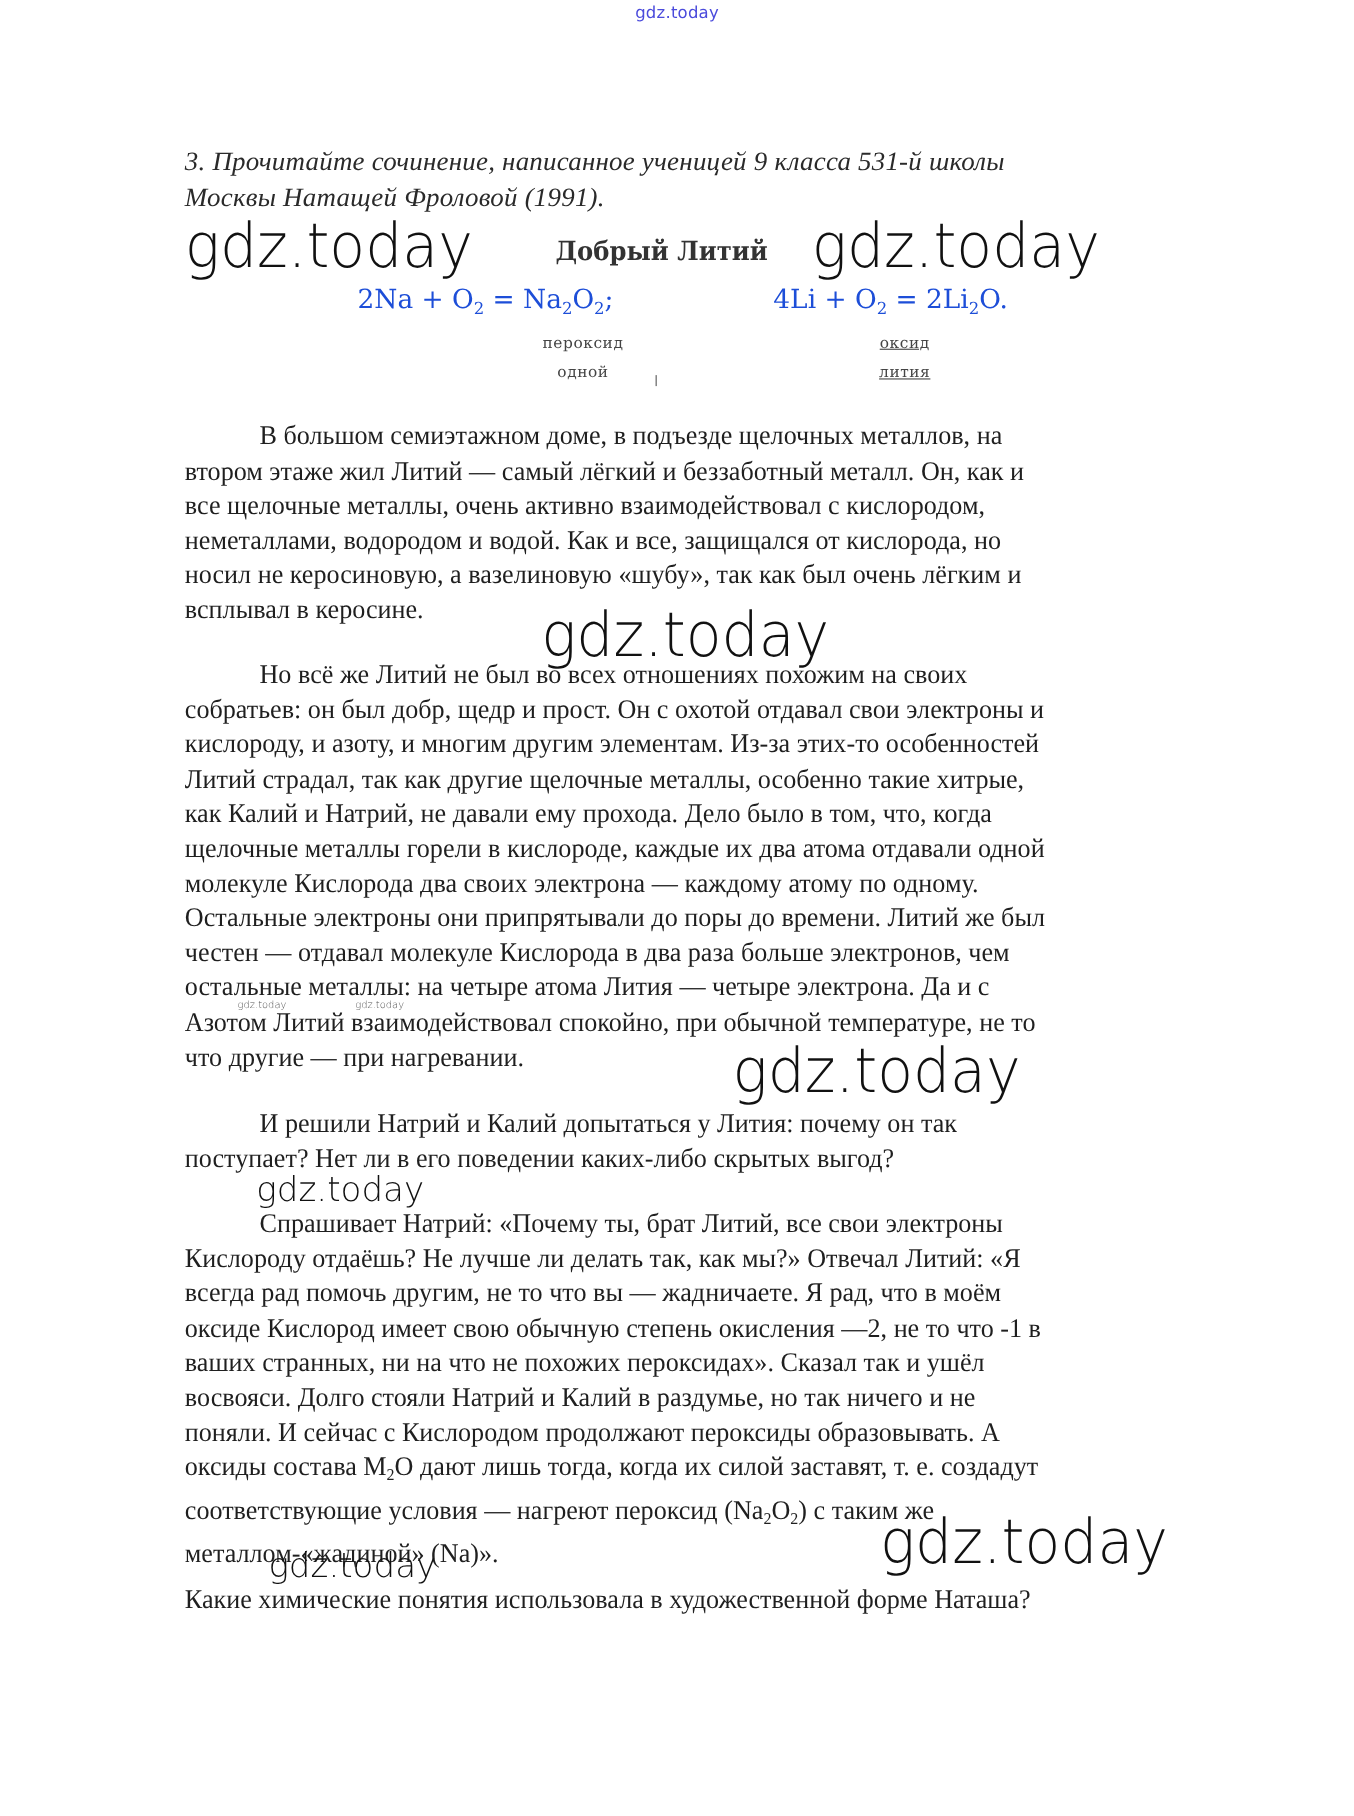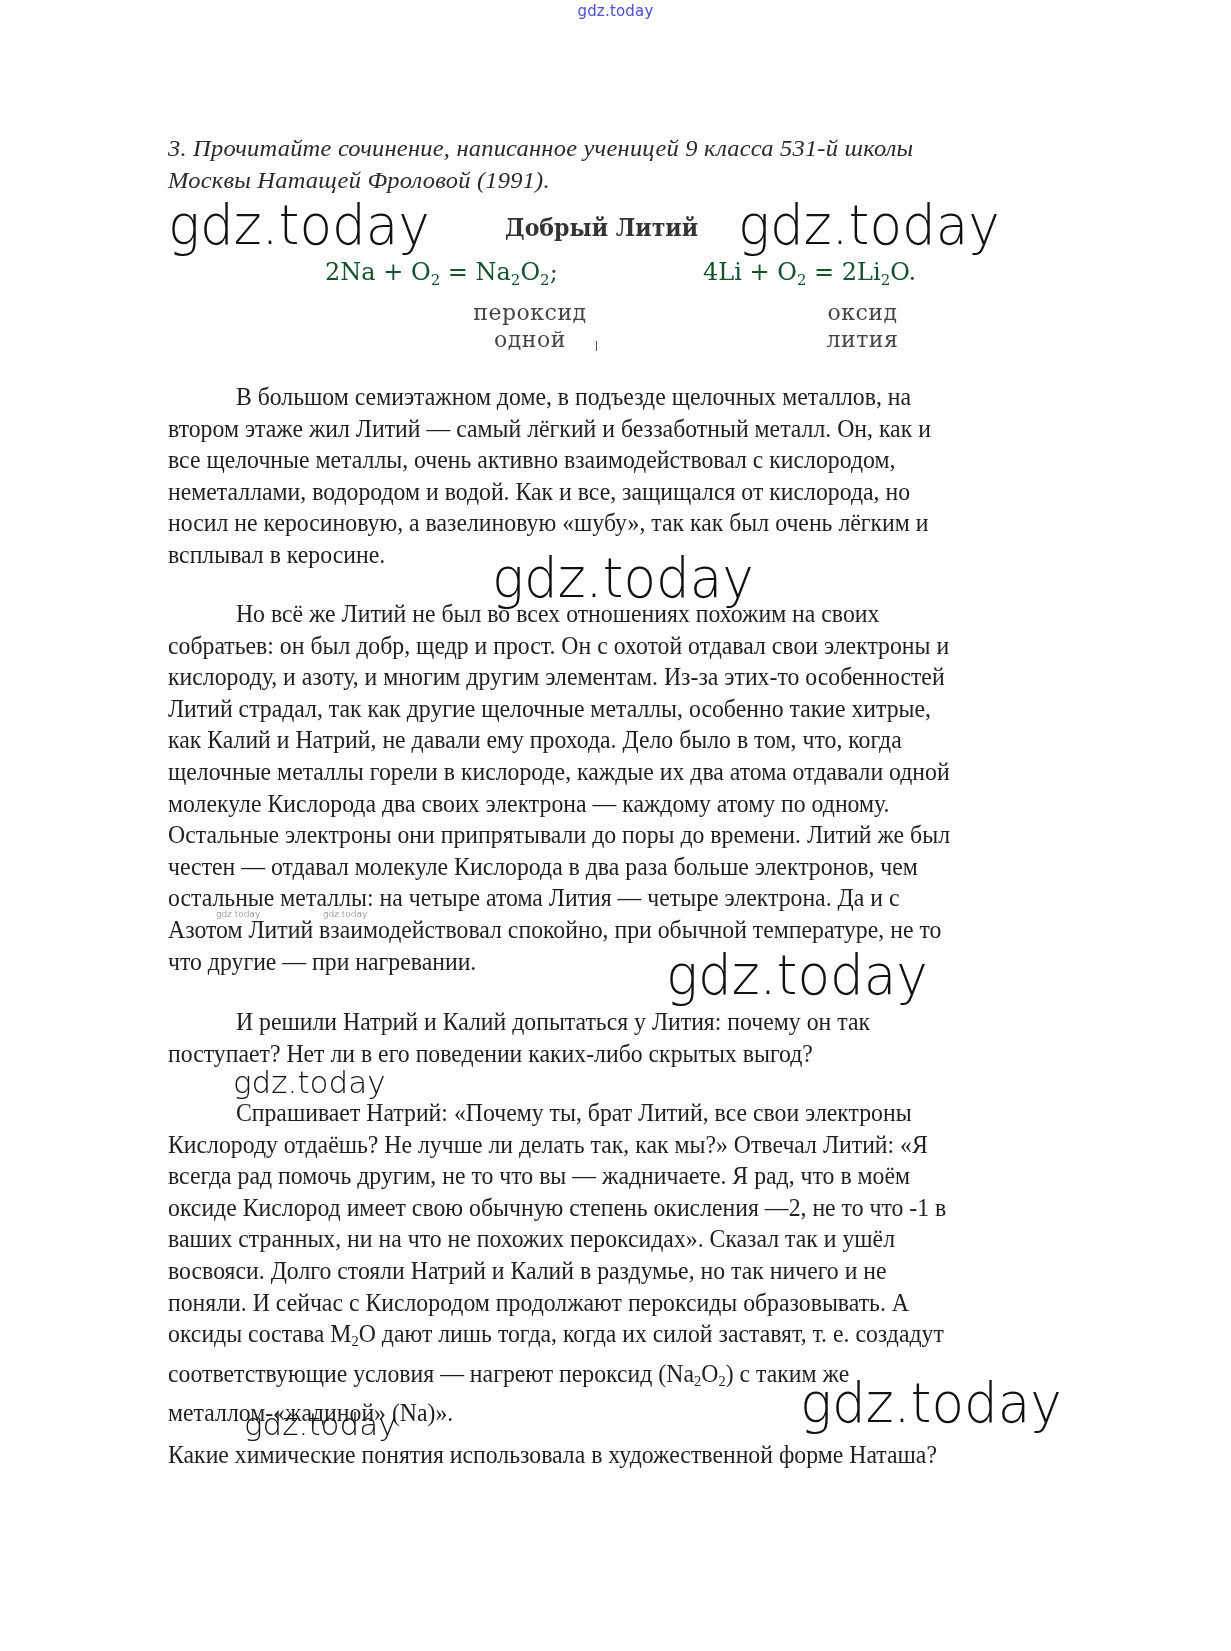--- a/index.html
+++ b/index.html
@@ -1,27 +1,27 @@
 <!DOCTYPE html>
 <html><head>
 <meta charset="utf-8">
 <style>
   html, body { margin: 0; padding: 0; background: #ffffff; }
   body { width: 1231px; height: 1651px; position: relative; overflow: hidden; font-family: "Liberation Serif", serif; color: #1a1a1a; }
   .abs { position: absolute; }
   .wm-top { left: 0; width: 1231px; top: 2px; text-align: center; font-family: "DejaVu Sans", sans-serif; font-size: 15px; color: #4b4bdc; letter-spacing: 0.2px; }
   .task { left: 168px; top: 132px; width: 900px; font-style: italic; font-size: 24px; line-height: 32px; color: #2a2a2a; letter-spacing: 0.2px; transform: scaleX(1.02); transform-origin: left; }
   .title { left: 505px; top: 213px; font-weight: bold; font-size: 24px; color: #333; font-family: "DejaVu Serif", serif; transform: scaleX(0.92); transform-origin: left; }
-  .eq { top: 258px; font-size: 24px; color: #14532d; font-family: "DejaVu Serif", serif; }
+  .eq { top: 258px; font-size: 24px; color: #1d4ed8; font-family: "DejaVu Serif", serif; }
   .eq sub { font-size: 15px; vertical-align: -5px; }
   .eq1 { left: 325px; }
   .eq2 { left: 703px; }
-  .cap { font-size: 22px; color: #444; font-family: "DejaVu Serif", serif; text-align: center; line-height: 27px; letter-spacing: 0.5px; }
+  .cap { font-size: 14px; color: #444; font-family: "DejaVu Serif", serif; text-align: center; line-height: 27px; letter-spacing: 0.5px; }
   .cap1 { left: 460px; top: 299px; width: 140px; }
-  .cap2 { left: 800px; top: 299px; width: 125px; }
+  .cap2 { left: 760px; top: 299px; width: 125px; text-decoration: underline; }
   .tick { left: 596px; top: 341px; width: 1px; height: 10px; background: #555; }
   .para { left: 168px; width: 920px; font-size: 24.5px; line-height: 31.6px; color: #1f1f1f; transform: scaleX(0.97); transform-origin: left; white-space: nowrap; }
   .para .ln { display: block; }
   .para .ind { padding-left: 70px; }
   .para sub { font-size: 15px; vertical-align: -4px; }
   .p1 { top: 381px; }
   .p2 { top: 598px; }
   .p3 { top: 1006px; }
   .p4 { top: 1097px; }
   .question { left: 168px; top: 1441px; font-size: 24.5px; color: #1f1f1f; transform: scaleX(0.97); transform-origin: left; white-space: nowrap; }

